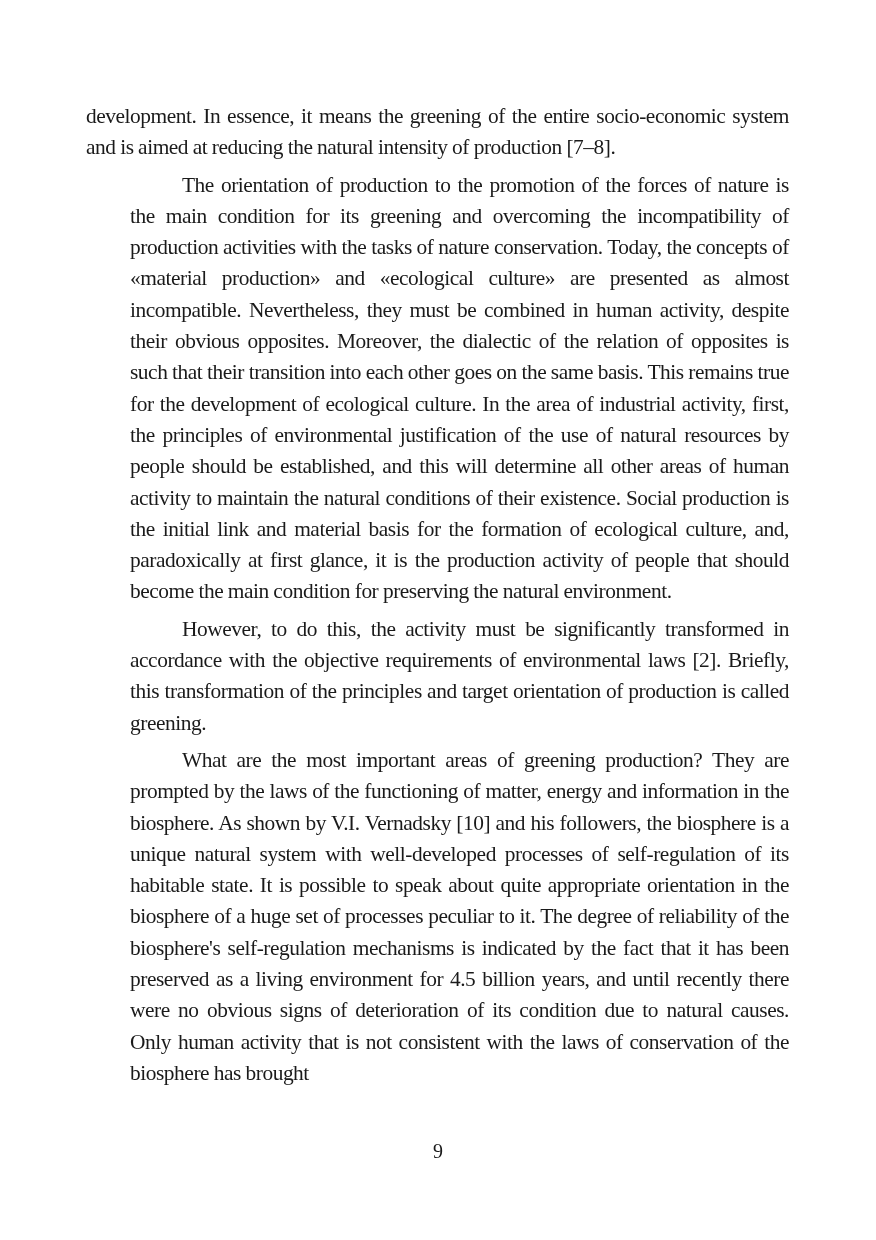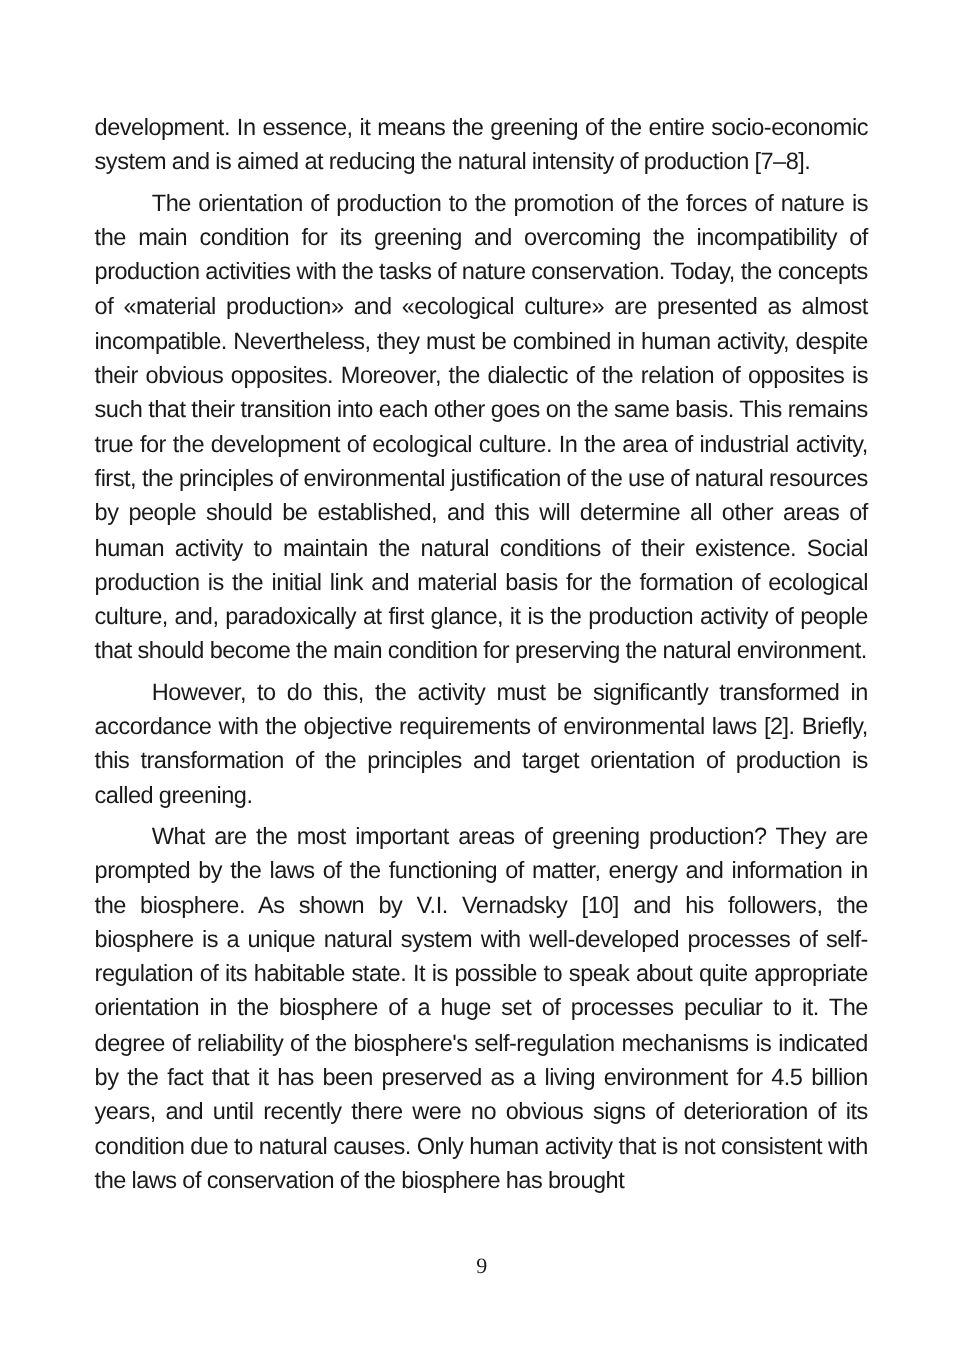--- a/index.html
+++ b/index.html
@@ -1,28 +1,28 @@
 <!DOCTYPE html>
 <html><head>
 <meta charset="utf-8">
 <style>
   html, body { margin: 0; padding: 0; background: #ffffff; }
   body { width: 876px; height: 1240px; position: relative; overflow: hidden; }
   .page { position: absolute; left: 86px; top: 101px; width: 703px; }
   .para {
-    font-family: Liberation Sans, sans-serif;
+    font-family: Liberation Serif, serif;
     font-size: 21.4px;
     line-height: 31.3px;
     color: #1a1a1a;
     text-align: justify;
     margin: 0 0 6px 0;
     letter-spacing: -0.45px;
     word-spacing: -0.3px;
   }
-  .para.indent { text-indent: 52px; }
+  .para.indent { text-indent: 52px; margin-left: 44px; }
   .page-number {
     position: absolute;
     left: 0; width: 876px; top: 1140px;
     text-align: center;
     font-family: "Liberation Serif", "DejaVu Serif", serif;
     font-size: 20px;
     color: #1a1a1a;
   }
 </style>
 </head>

